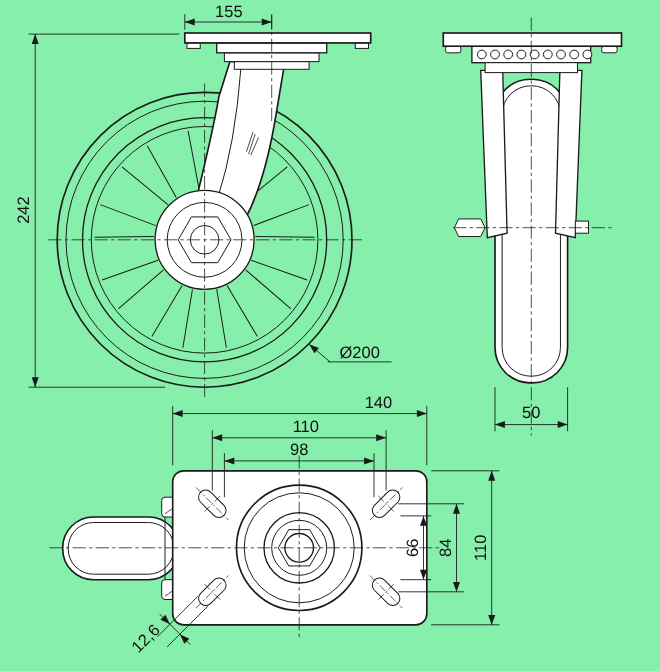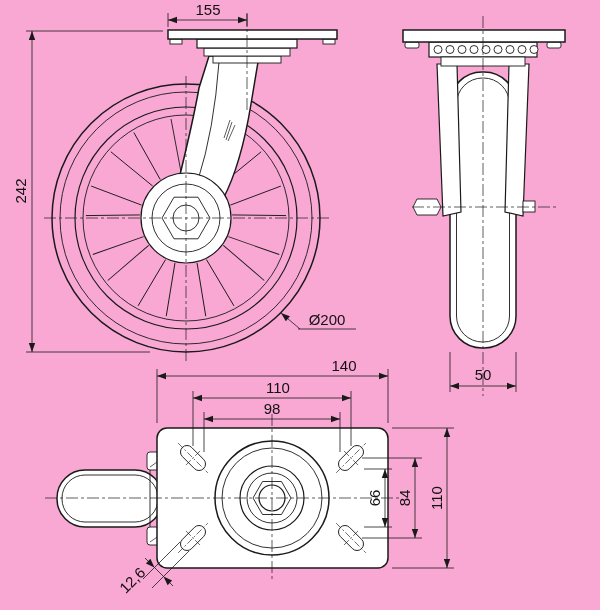--- a/index.html
+++ b/index.html
@@ -1,16 +1,16 @@
 <!DOCTYPE html>
 <html><head>
 <meta charset="utf-8">
 <style>
   html,body{margin:0;padding:0;background:#ffffff;}
-  .page{width:600px;height:610px;background:#f9a8d4;position:relative;font-family:"Liberation Sans",sans-serif;}
+  .page{width:600px;height:610px;background:#86efac;position:relative;font-family:"Liberation Sans",sans-serif;}
   svg{display:block;}
   .ol  {fill:none;stroke:#1a1a1a;stroke-width:1.5;}
   .ol1 {fill:none;stroke:#1a1a1a;stroke-width:1.2;}
   .ol2 {fill:none;stroke:#1a1a1a;stroke-width:0.9;}
   .thin{fill:none;stroke:#1a1a1a;stroke-width:0.7;}
   .fw  {fill:#ffffff;stroke:#1a1a1a;stroke-width:1.5;}
   .fw1 {fill:#ffffff;stroke:#1a1a1a;stroke-width:1.2;}
   .fw2 {fill:#ffffff;stroke:#1a1a1a;stroke-width:0.9;}
   .cl  {fill:none;stroke:#1a1a1a;stroke-width:0.7;stroke-dasharray:12 3 3 3;}
   .slotcl{fill:none;stroke:#1a1a1a;stroke-width:0.6;stroke-dasharray:7 2 2 2;}

